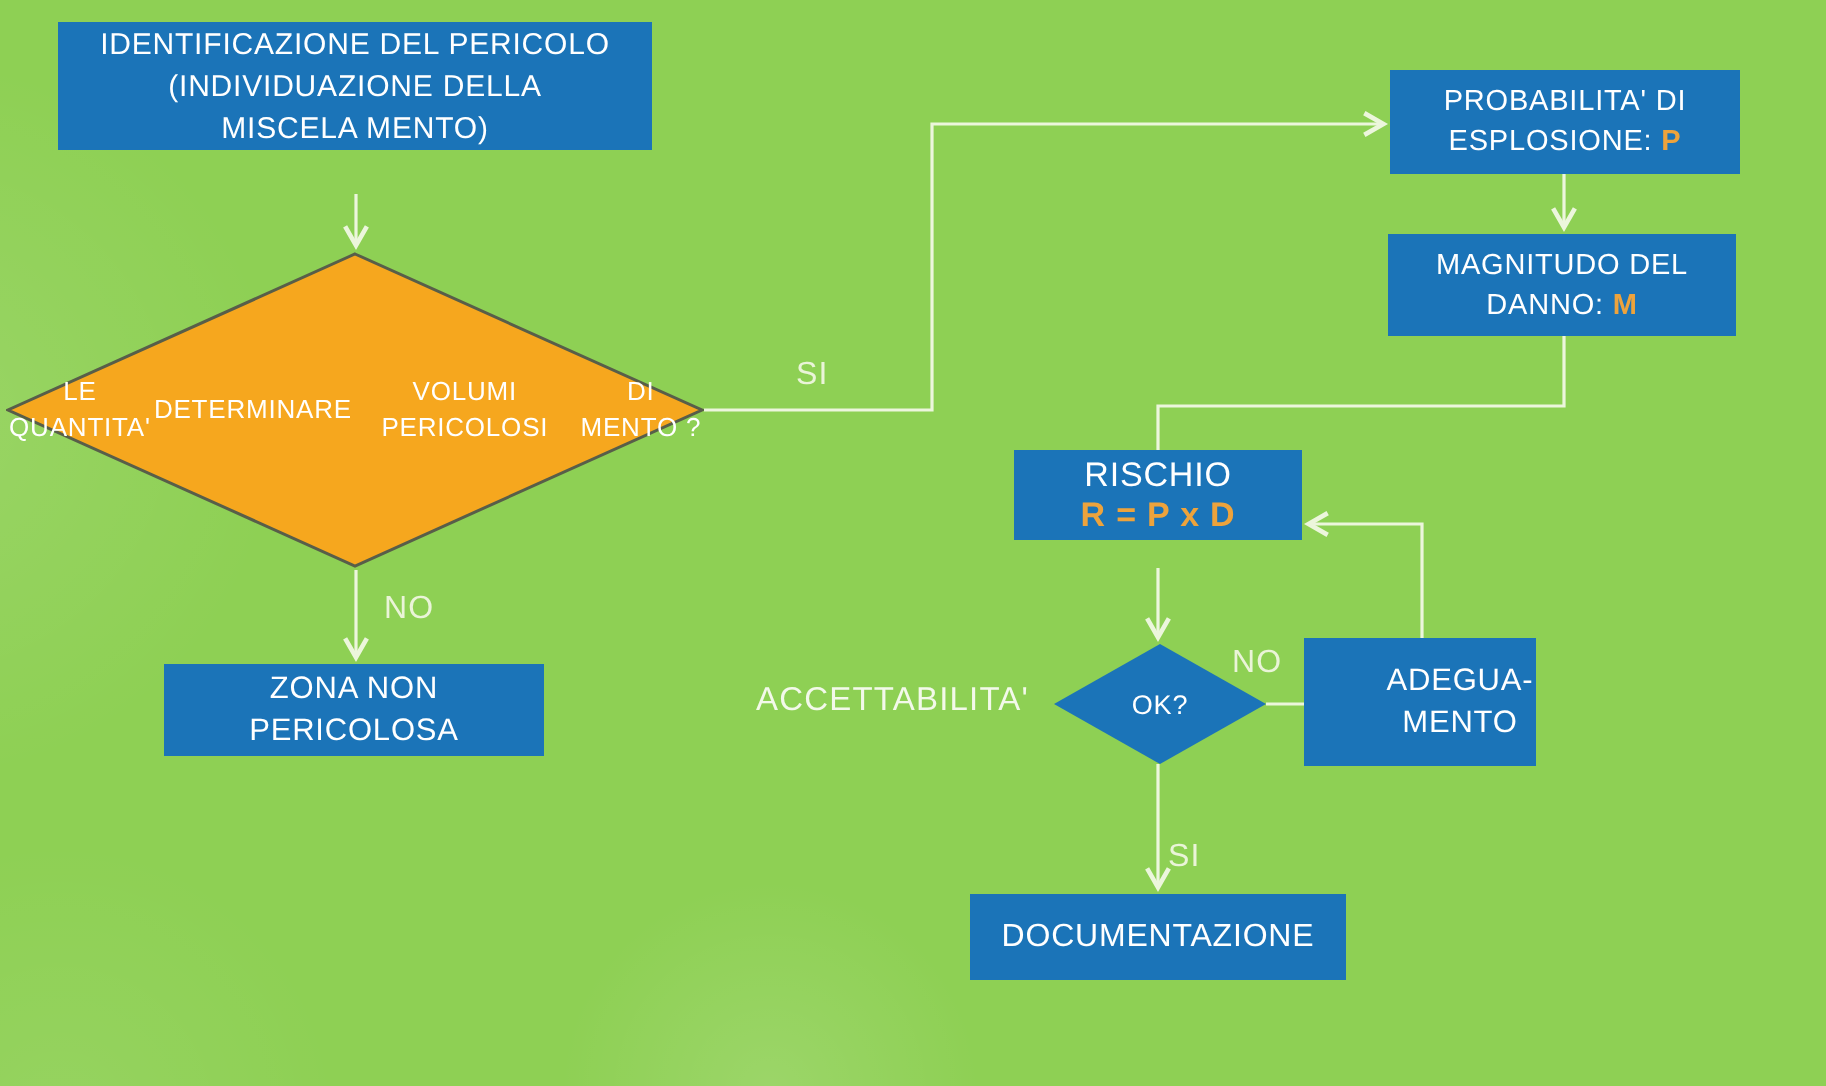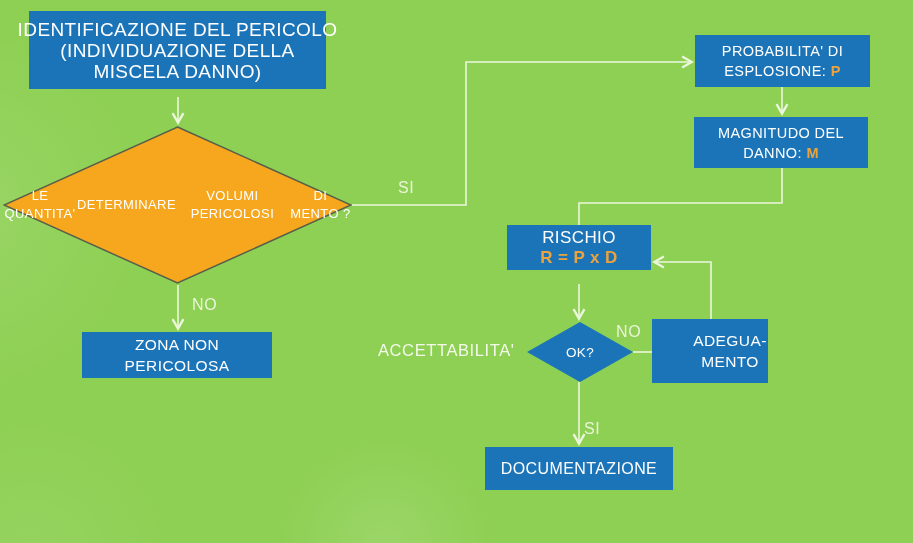--- a/index.html
+++ b/index.html
@@ -49,21 +49,21 @@
     position:absolute;left:0;top:0;width:100%;height:100%;
     display:flex;flex-direction:row;align-items:center;justify-content:center;
     text-align:center;color:var(--text-white);letter-spacing:0.4px;
   }
   .flow-label{
     position:absolute;
     color:var(--label-pale);
     font-size:16px;letter-spacing:0.6px;
   }
   
-  #box-identificazione{left:29px;top:11px;width:297px;height:78px;font-size:19px;line-height:21px;}
+  #box-identificazione{left:29px;top:11px;width:297px;height:64px;font-size:15px;line-height:21px;}
   #diamond-quantita{left:3px;top:126px;width:349px;height:158px;}
   #diamond-quantita .dtext{font-size:13px;line-height:18.5px;}
   #box-zona{left:82px;top:332px;width:190px;height:46px;font-size:15.5px;line-height:21px;}
   #box-probabilita{left:695px;top:35px;width:175px;height:52px;font-size:14.5px;line-height:20px;}
   #box-magnitudo{left:694px;top:117px;width:174px;height:51px;font-size:14.5px;line-height:20px;}
   #box-rischio{left:507px;top:225px;width:144px;height:45px;font-size:17px;line-height:20px;}
   #diamond-ok{left:527px;top:322px;width:106px;height:60px;}
   #diamond-ok .dtext{font-size:13.5px;}
   #box-adeguamento{left:652px;top:319px;width:116px;height:64px;font-size:15.5px;line-height:21px;padding-left:40px;}
   #box-documentazione{left:485px;top:447px;width:188px;height:43px;font-size:16px;}
@@ -93,21 +93,21 @@
       <path d="M579,284 L579,318" marker-end="url(#arrow)"></path>
       <path d="M633,352 L652,352"></path>
       <path d="M711,319 L711,262 L655,262" marker-end="url(#arrow)"></path>
       <path d="M579,382 L579,443" marker-end="url(#arrow)"></path>
     </g>
   </svg>
 
   <div class="box" id="box-identificazione">
     <div class="bline">IDENTIFICAZIONE DEL PERICOLO</div>
     <div class="bline">(INDIVIDUAZIONE DELLA</div>
-    <div class="bline">MISCELA DANNO)</div>
+    <div class="bline">MISCELA MENTO)</div>
   </div>
 
   <div class="diamond" id="diamond-quantita">
     <svg viewBox="0 0 349 158" preserveAspectRatio="none">
       <polygon points="174.5,1 348,79 174.5,157 1,79" fill="#f6a71e" stroke="#585e49" stroke-width="1.5"></polygon>
     </svg>
     <div class="dtext">
       <div>LE QUANTITA'</div>
       <div>DETERMINARE</div>
       <div>VOLUMI PERICOLOSI</div>

